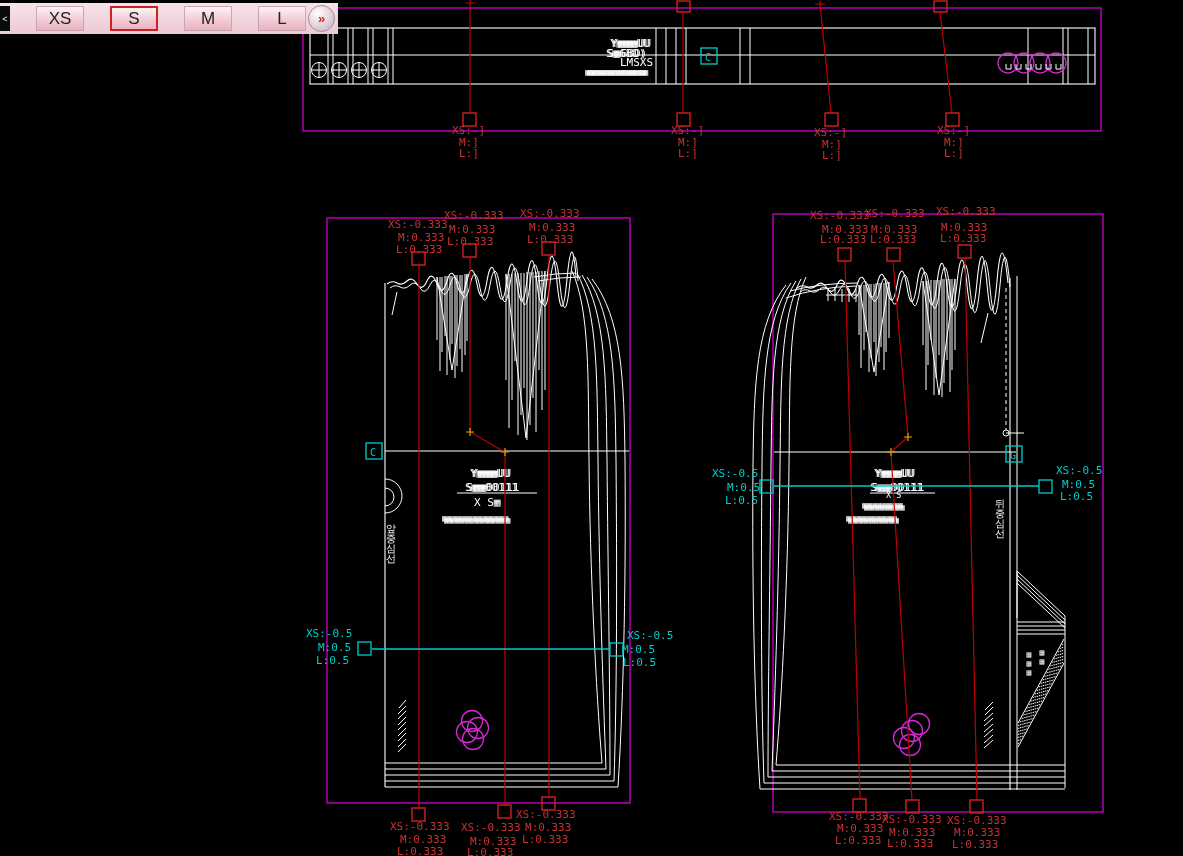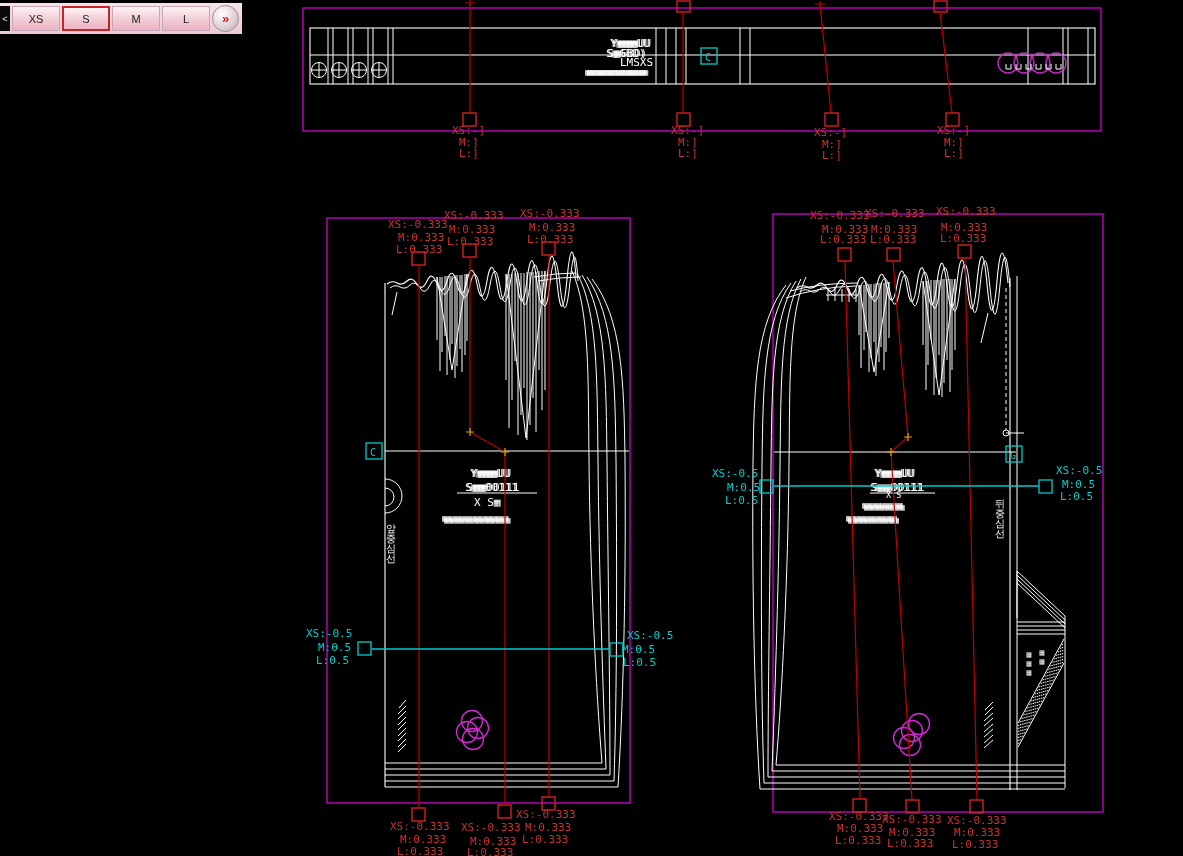--- a/index.html
+++ b/index.html
@@ -3,22 +3,22 @@
 <meta charset="utf-8">
 <style>
   html,body{margin:0;padding:0;background:#000;width:1183px;height:856px;overflow:hidden;}
   body{position:relative;font-family:"Liberation Sans",sans-serif;}
   
   .tabbar{position:absolute;left:0;top:3px;display:flex;align-items:center;gap:2px;
           background:linear-gradient(#f6e3e8,#ecc9d3);padding:2px 3px 2px 0;z-index:5;}
   .tab-prev{width:10px;height:25px;background:#0a0a0a;color:#eee;font-size:9px;
             display:flex;align-items:center;justify-content:center;cursor:pointer;}
   .tab{width:46px;height:23px;display:flex;align-items:center;justify-content:center;
-       font-size:11px;color:#222;border:1px solid #c9a4b4;
-       background:linear-gradient(180deg,#fdf3f5 0%,#f3ccd6 55%,#e9b3c2 100%);cursor:pointer;}
+       font-size:17px;color:#222;border:1px solid #c9a4b4;
+       background:linear-gradient(180deg,#fdf3f5 0%,#f3ccd6 55%,#e9b3c2 100%);cursor:pointer;margin-left:24px;}
   .tab.selected{border:2px solid #cc2222;width:44px;height:21px;}
   .tab-more{width:25px;height:25px;border-radius:50%;border:1px solid #9a8f96;
             background:radial-gradient(circle at 35% 30%,#ffffff,#d9c4cd 70%,#bfa9b4);
             color:#cc2222;font-weight:bold;font-size:13px;display:flex;align-items:center;
             justify-content:center;cursor:pointer;}
   
   svg{position:absolute;left:0;top:0;}
   svg text{font-family:"DejaVu Sans Mono","DejaVu Sans",monospace;}
   .rt{fill:#c83232;font-size:11px;}
   .ct{fill:#00cdcd;font-size:11px;}

